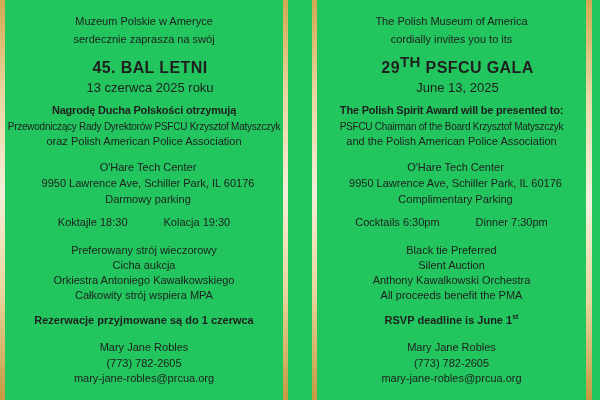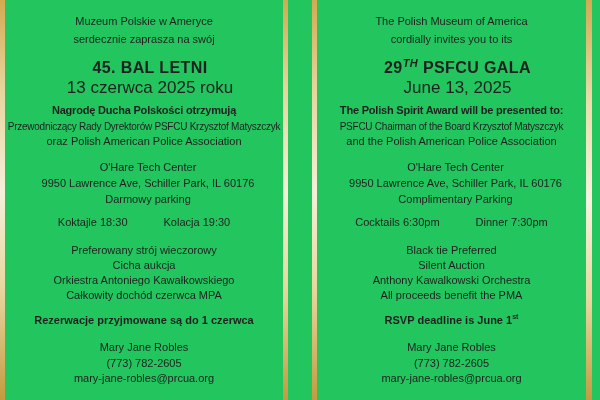--- a/index.html
+++ b/index.html
@@ -26,22 +26,22 @@
 
   .panel { position: absolute; top: 0; height: 400px; text-align: center; }
   .panel-left  { left: 5px;   width: 278px; }
   .panel-right { left: 317px; width: 269px; }
 
   .block { position: absolute; left: 0; right: 0; }
 
   .b-intro   { top: 12px;  font-size: 11px; line-height: 18px; }
   .b-title   { top: 57px; padding-left: 12px; }
   .event-title { font-size: 16px; font-weight: bold; line-height: 22px; letter-spacing: 0.4px; }
-  .event-title sup { font-size: 11px; vertical-align: super; line-height: 0; font-style: italic; }
-  .event-date  { font-size: 17px; line-height: 18px; }
+  .event-title sup { font-size: 15px; vertical-align: super; line-height: 0; }
+  .event-date  { font-size: 13px; line-height: 18px; }
   .b-award   { top: 103px; font-size: 11px; line-height: 15.5px; }
   .award-heading { font-weight: bold; letter-spacing: -0.2px; }
   .award-line1 { font-size: 10px; letter-spacing: -0.25px; white-space: nowrap; }
   .b-venue   { top: 159px; font-size: 11px; line-height: 16px; padding-left: 8px; }
   .b-times   { top: 214px; font-size: 11px; line-height: 16px;
                display: flex; justify-content: center; gap: 36px; }
   .b-details { top: 243px; font-size: 11px; line-height: 15px; }
   .b-rsvp    { top: 313px; font-size: 11px; line-height: 15px; font-weight: bold; }
   .b-rsvp sup { font-size: 7px; vertical-align: super; line-height: 0; }
   .b-contact { top: 340px; font-size: 11px; line-height: 15.5px; }
@@ -76,21 +76,21 @@
       <div>Darmowy parking</div>
     </div>
     <div class="block b-times">
       <span>Koktajle 18:30</span>
       <span>Kolacja 19:30</span>
     </div>
     <div class="block b-details">
       <div>Preferowany strój wieczorowy</div>
       <div>Cicha aukcja</div>
       <div>Orkiestra Antoniego Kawałkowskiego</div>
-      <div>Całkowity dochód czerwca MPA</div>
+      <div>Całkowity strój wspiera MPA</div>
     </div>
     <div class="block b-rsvp">Rezerwacje przyjmowane są do 1 czerwca</div>
     <div class="block b-contact">
       <div>Mary Jane Robles</div>
       <div>(773) 782-2605</div>
       <div>mary-jane-robles@prcua.org</div>
     </div>
   </div>
 
   <div class="panel panel-right">

